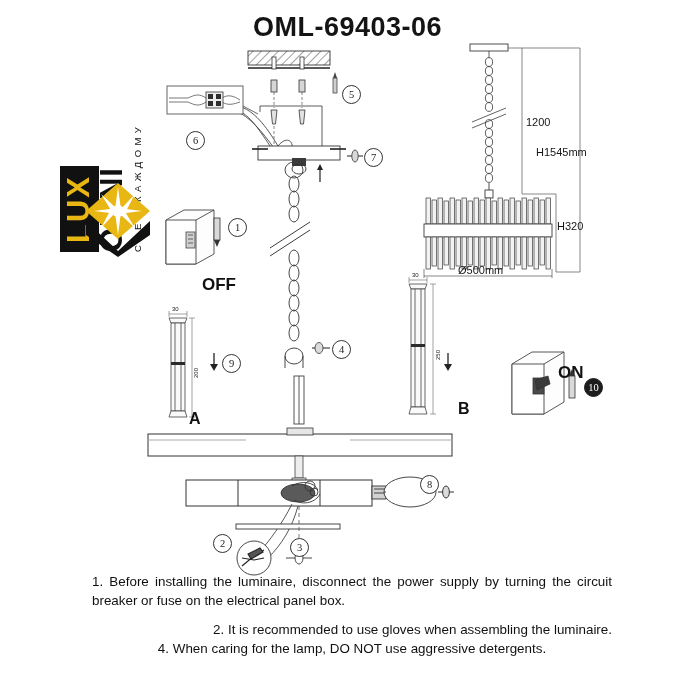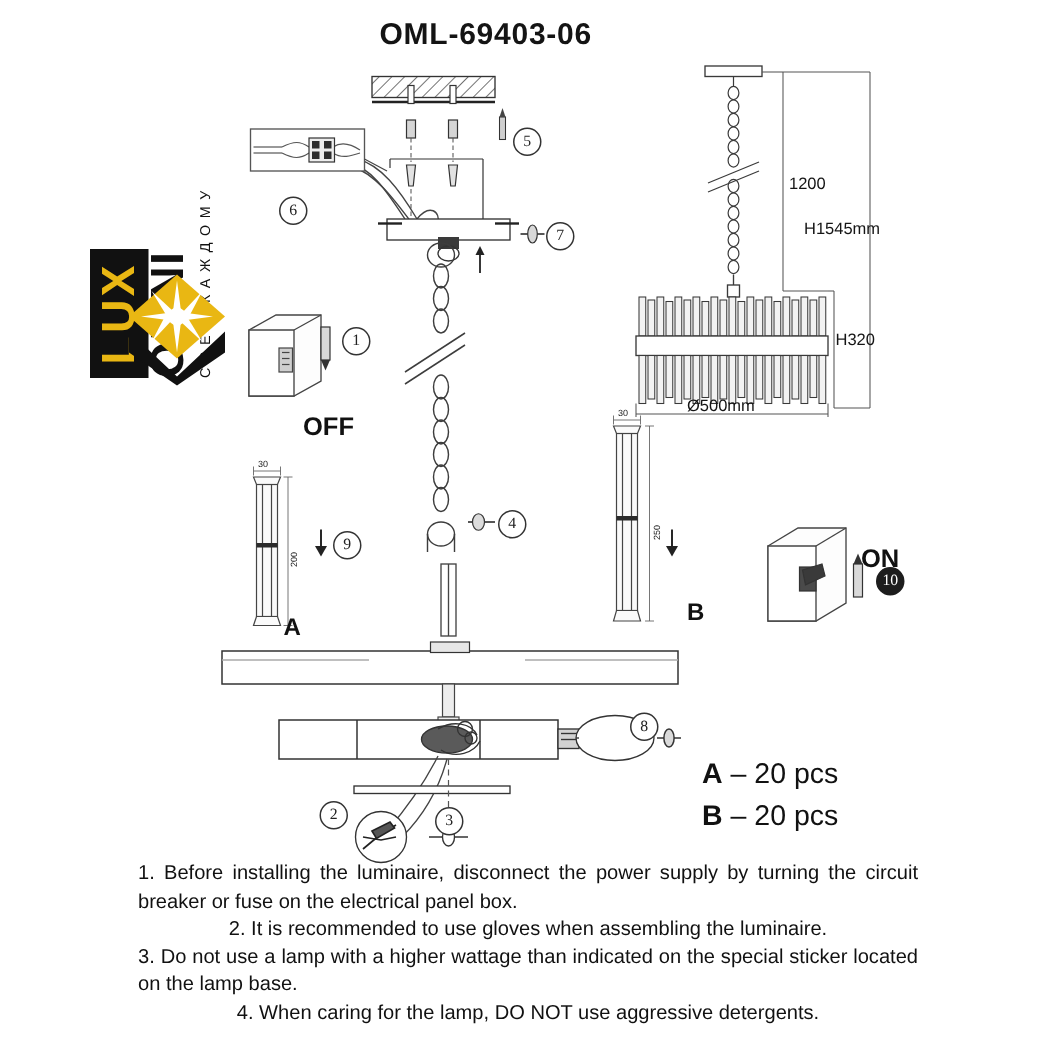--- a/index.html
+++ b/index.html
@@ -44,21 +44,21 @@
     color:#111111;
     font-size:9.5px;
     letter-spacing:4.4px;
     font-weight:400;
     white-space:nowrap;
   }
 
   
   #model-title{
     left:253px;top:12px;
-    font-size:20px;font-weight:700;letter-spacing:0.5px;
+    font-size:27px;font-weight:700;letter-spacing:0.5px;
     color:#141414;
   }
   .big-label{font-size:17px;font-weight:700;color:#111;margin-top:19px;}
   .part-label{font-size:16px;font-weight:700;color:#111;}
 
   
   .marker{
     width:17px;height:17px;border:1.3px solid #333;border-radius:50%;
     font-size:10.5px;display:flex;align-items:center;justify-content:center;
     background:#fff;color:#222;font-family:"Liberation Serif",serif;
@@ -384,21 +384,21 @@
         <polygon points="4,16 24,4 56,4 56,54 36,66 4,66" fill="#fdfdfd"></polygon>
         <polygon points="4,16 36,16 36,66 4,66" fill="#ffffff"></polygon>
         <line x1="36" y1="16" x2="56" y2="4"></line>
       </g>
       <g stroke="#333" fill="#4a4a4a" stroke-width="0.8">
         <rect x="25" y="30" width="11" height="16"></rect>
         <polygon points="27,32 40,28 42,36 29,42" fill="#3a3a3a"></polygon>
       </g>
     </svg>
   </div>
-  <div class="abs big-label" style="left:574px;top:344px;text-align:center;">ON</div>
+  <div class="abs big-label" style="left:558px;top:344px;text-align:center;">ON</div>
   <div class="abs" style="left:565px;top:368px;">
     <svg width="14" height="32" viewBox="0 0 14 32">
       <polygon points="4,8 10,8 7,1" fill="#333"></polygon>
       <rect x="4" y="8" width="6" height="22" fill="#d9d9d9" stroke="#333" stroke-width="0.8"></rect>
     </svg>
   </div>
   <div class="abs marker filled" style="left:584px;top:378px;">10</div>
 
   <div class="abs" style="left:162px;top:306px;">
     <svg width="50" height="118" viewBox="0 0 50 118">
@@ -541,33 +541,20 @@
         <path d="M100,182 L112,184 L122,182" fill="none"></path>
         <polygon points="106,178 118,172 121,176 109,183"></polygon>
       </g>
     </svg>
   </div>
 
   <div class="abs marker" style="left:213px;top:534px;">2</div>
   <div class="abs marker" style="left:290px;top:538px;">3</div>
   <div class="abs marker" style="left:420px;top:475px;">8</div>
 
-  <div class="abs" id="parts-list">
-    <div>
-      <b>A</b>
-      <span>–</span>
-      <span>20 pcs</span>
-    </div>
-    <div>
-      <b>B</b>
-      <span>–</span>
-      <span>20 pcs</span>
-    </div>
-  </div>
 
   <div class="abs" id="instructions">
     <p>1. Before installing the luminaire, disconnect the power supply by turning the circuit breaker or fuse on the electrical panel box.</p>
-    <p style="text-align:center;">2. It is recommended to use gloves when assembling the luminaire.</p>
-    <p>3. Do not use a lamp with a higher wattage than indicated on the special sticker located on the lamp base.</p>
+    <p style="text-align:right;margin-top:11px;">2. It is recommended to use gloves when assembling the luminaire.</p>
     <p style="text-align:center;">4. When caring for the lamp, DO NOT use aggressive detergents.</p>
   </div>
 
 </div>
 
 </body></html>

